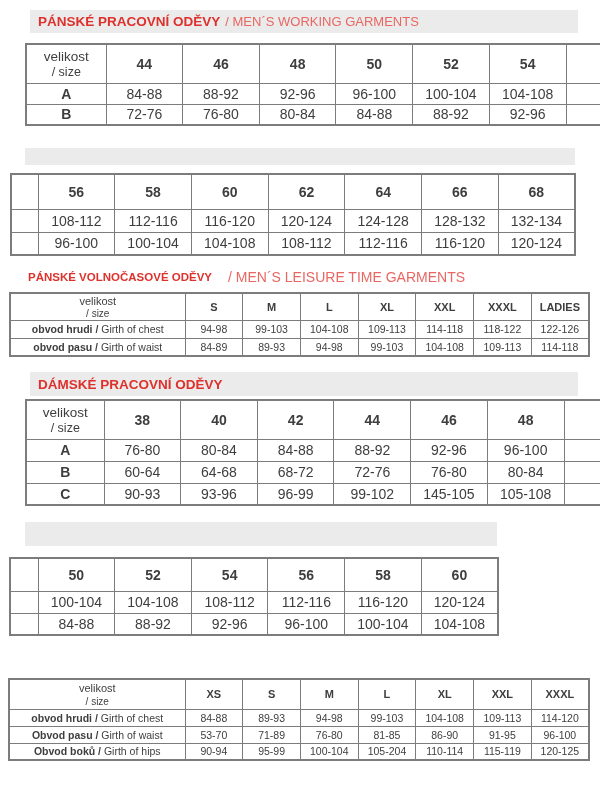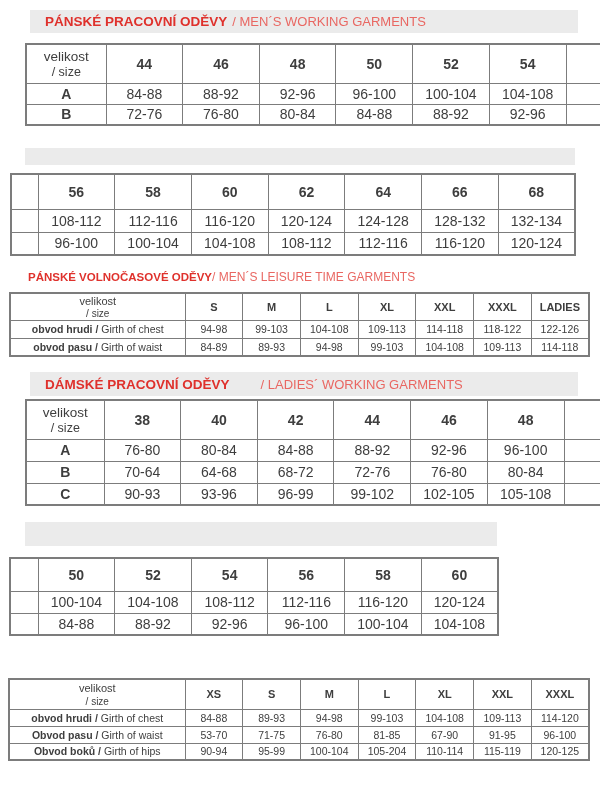--- a/index.html
+++ b/index.html
@@ -6,27 +6,27 @@
   html, body { margin: 0; padding: 0; }
   body {
     width: 600px; height: 800px; position: relative;
     background: #ffffff; overflow: hidden;
     font-family: "Liberation Sans", sans-serif;
     color: var(--text, #3e3e3e);
   }
   .abs { position: absolute; }
   .bar {
     background: var(--bar-bg, #ebebeb);
-    display: flex; align-items: center; padding-left: 15px;
+    display: flex; align-items: center; padding-left: 8px;
   }
   .tcz { color: var(--title-red, #df312c); font-weight: bold; font-size: 13.5px; white-space: nowrap; }
   .ten { color: var(--title-red-light, #e96762); font-size: 13px; margin-left: 5px; white-space: nowrap; }
   .subtitle { display: flex; align-items: center; }
   .subtitle .tcz { font-size: 11.5px; }
-  .subtitle .ten { font-size: 12px; margin-left: 0; }
+  .subtitle .ten { font-size: 14px; margin-left: 16px; }
 
   .clip { overflow: hidden; }
 
   table.tbl { border-collapse: collapse; table-layout: fixed; border: 2px solid var(--border, #7c7c7c); }
   .tbl td {
     border: 1px solid var(--border, #7c7c7c);
     text-align: center; vertical-align: middle;
     font-size: 14px; color: var(--text, #3e3e3e);
     padding: 0; overflow: hidden;
   }
@@ -175,21 +175,20 @@
         <td>99-103</td>
         <td>104-108</td>
         <td>109-113</td>
         <td>114-118</td>
       </tr>
 </tbody>
   </table>
 
 <div class="abs bar" style="left:30px; top:372px; width:548px; height:24px;gap:26px;">
   <span class="tcz">DÁMSKÉ PRACOVNÍ ODĚVY</span>
-  <span class="ten">/ LADIES´ WORKING GARMENTS</span>
 </div>
 
 <div class="abs clip" style="left:25px; top:399px; width:575px; height:113px;">
   <table id="t4" class="tbl">
     <tbody>
         <tr class="h39">
       <td class="lblcell">
         <div class="vk">velikost</div>
         <div class="vs">/ size</div>
       </td>
@@ -206,35 +205,35 @@
     <td>76-80</td>
           <td>80-84</td>
           <td>84-88</td>
           <td>88-92</td>
           <td>92-96</td>
           <td>96-100</td>
           <td class="cutc"></td>
         </tr>
     <tr class="h22">
       <td class="lbl lblcell">B</td>
-    <td>70-64</td>
+    <td>60-64</td>
           <td>64-68</td>
           <td>68-72</td>
           <td>72-76</td>
           <td>76-80</td>
           <td>80-84</td>
           <td class="cutc"></td>
         </tr>
     <tr class="h22">
       <td class="lbl lblcell">C</td>
     <td>90-93</td>
           <td>93-96</td>
           <td>96-99</td>
           <td>99-102</td>
-          <td>102-105</td>
+          <td>145-105</td>
           <td>105-108</td>
           <td class="cutc"></td>
         </tr>
   </tbody>
     </table>
 </div>
 
 <div class="abs bar" style="left:25px; top:522px; width:472px; height:24px;"></div>
 
 <table id="t5" class="tbl abs" style="left:9px; top:557px;">
@@ -290,24 +289,24 @@
         <td>89-93</td>
         <td>94-98</td>
         <td>99-103</td>
         <td>104-108</td>
         <td>109-113</td>
         <td>114-120</td>
       </tr>
   <tr class="h17">
     <td class="lblcell"><b>Obvod pasu /</b><span> Girth of waist</span></td>
   <td>53-70</td>
-        <td>71-75</td>
+        <td>71-89</td>
         <td>76-80</td>
         <td>81-85</td>
-        <td>67-90</td>
+        <td>86-90</td>
         <td>91-95</td>
         <td>96-100</td>
       </tr>
   <tr class="h17">
     <td class="lblcell"><b>Obvod boků /</b><span> Girth of hips</span></td>
   <td>90-94</td>
         <td>95-99</td>
         <td>100-104</td>
         <td>105-204</td>
         <td>110-114</td>

